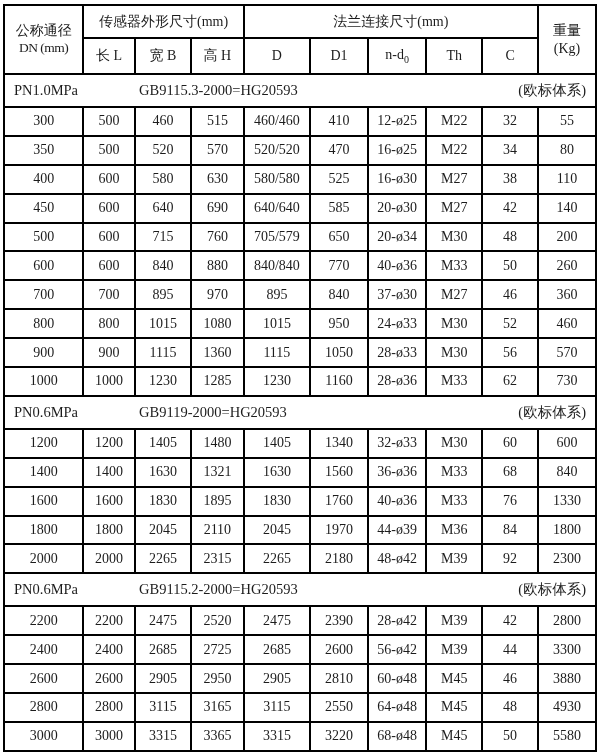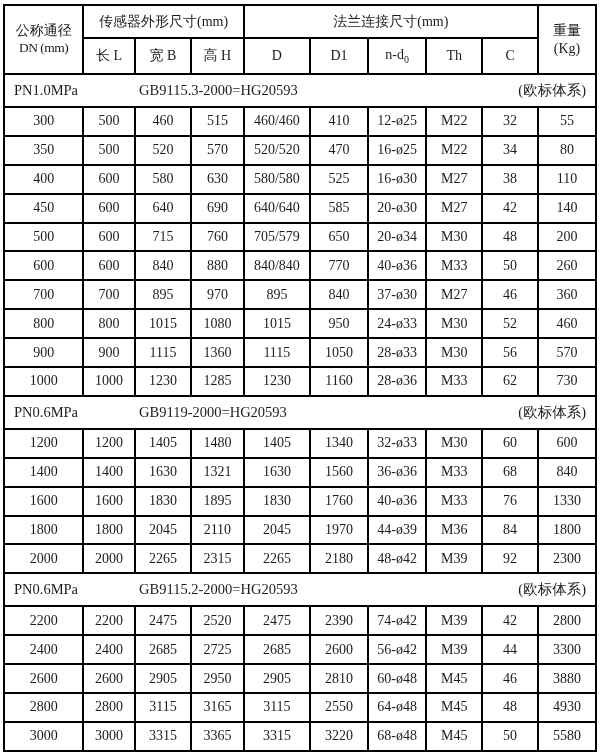--- a/index.html
+++ b/index.html
@@ -305,21 +305,21 @@
             </div>
           </td>
         </tr>
         <tr class="data-row">
           <td>2200</td>
           <td>2200</td>
           <td>2475</td>
           <td>2520</td>
           <td>2475</td>
           <td>2390</td>
-          <td>74-ø42</td>
+          <td>28-ø42</td>
           <td>M39</td>
           <td>42</td>
           <td>2800</td>
         </tr>
         <tr class="data-row">
           <td>2400</td>
           <td>2400</td>
           <td>2685</td>
           <td>2725</td>
           <td>2685</td>

